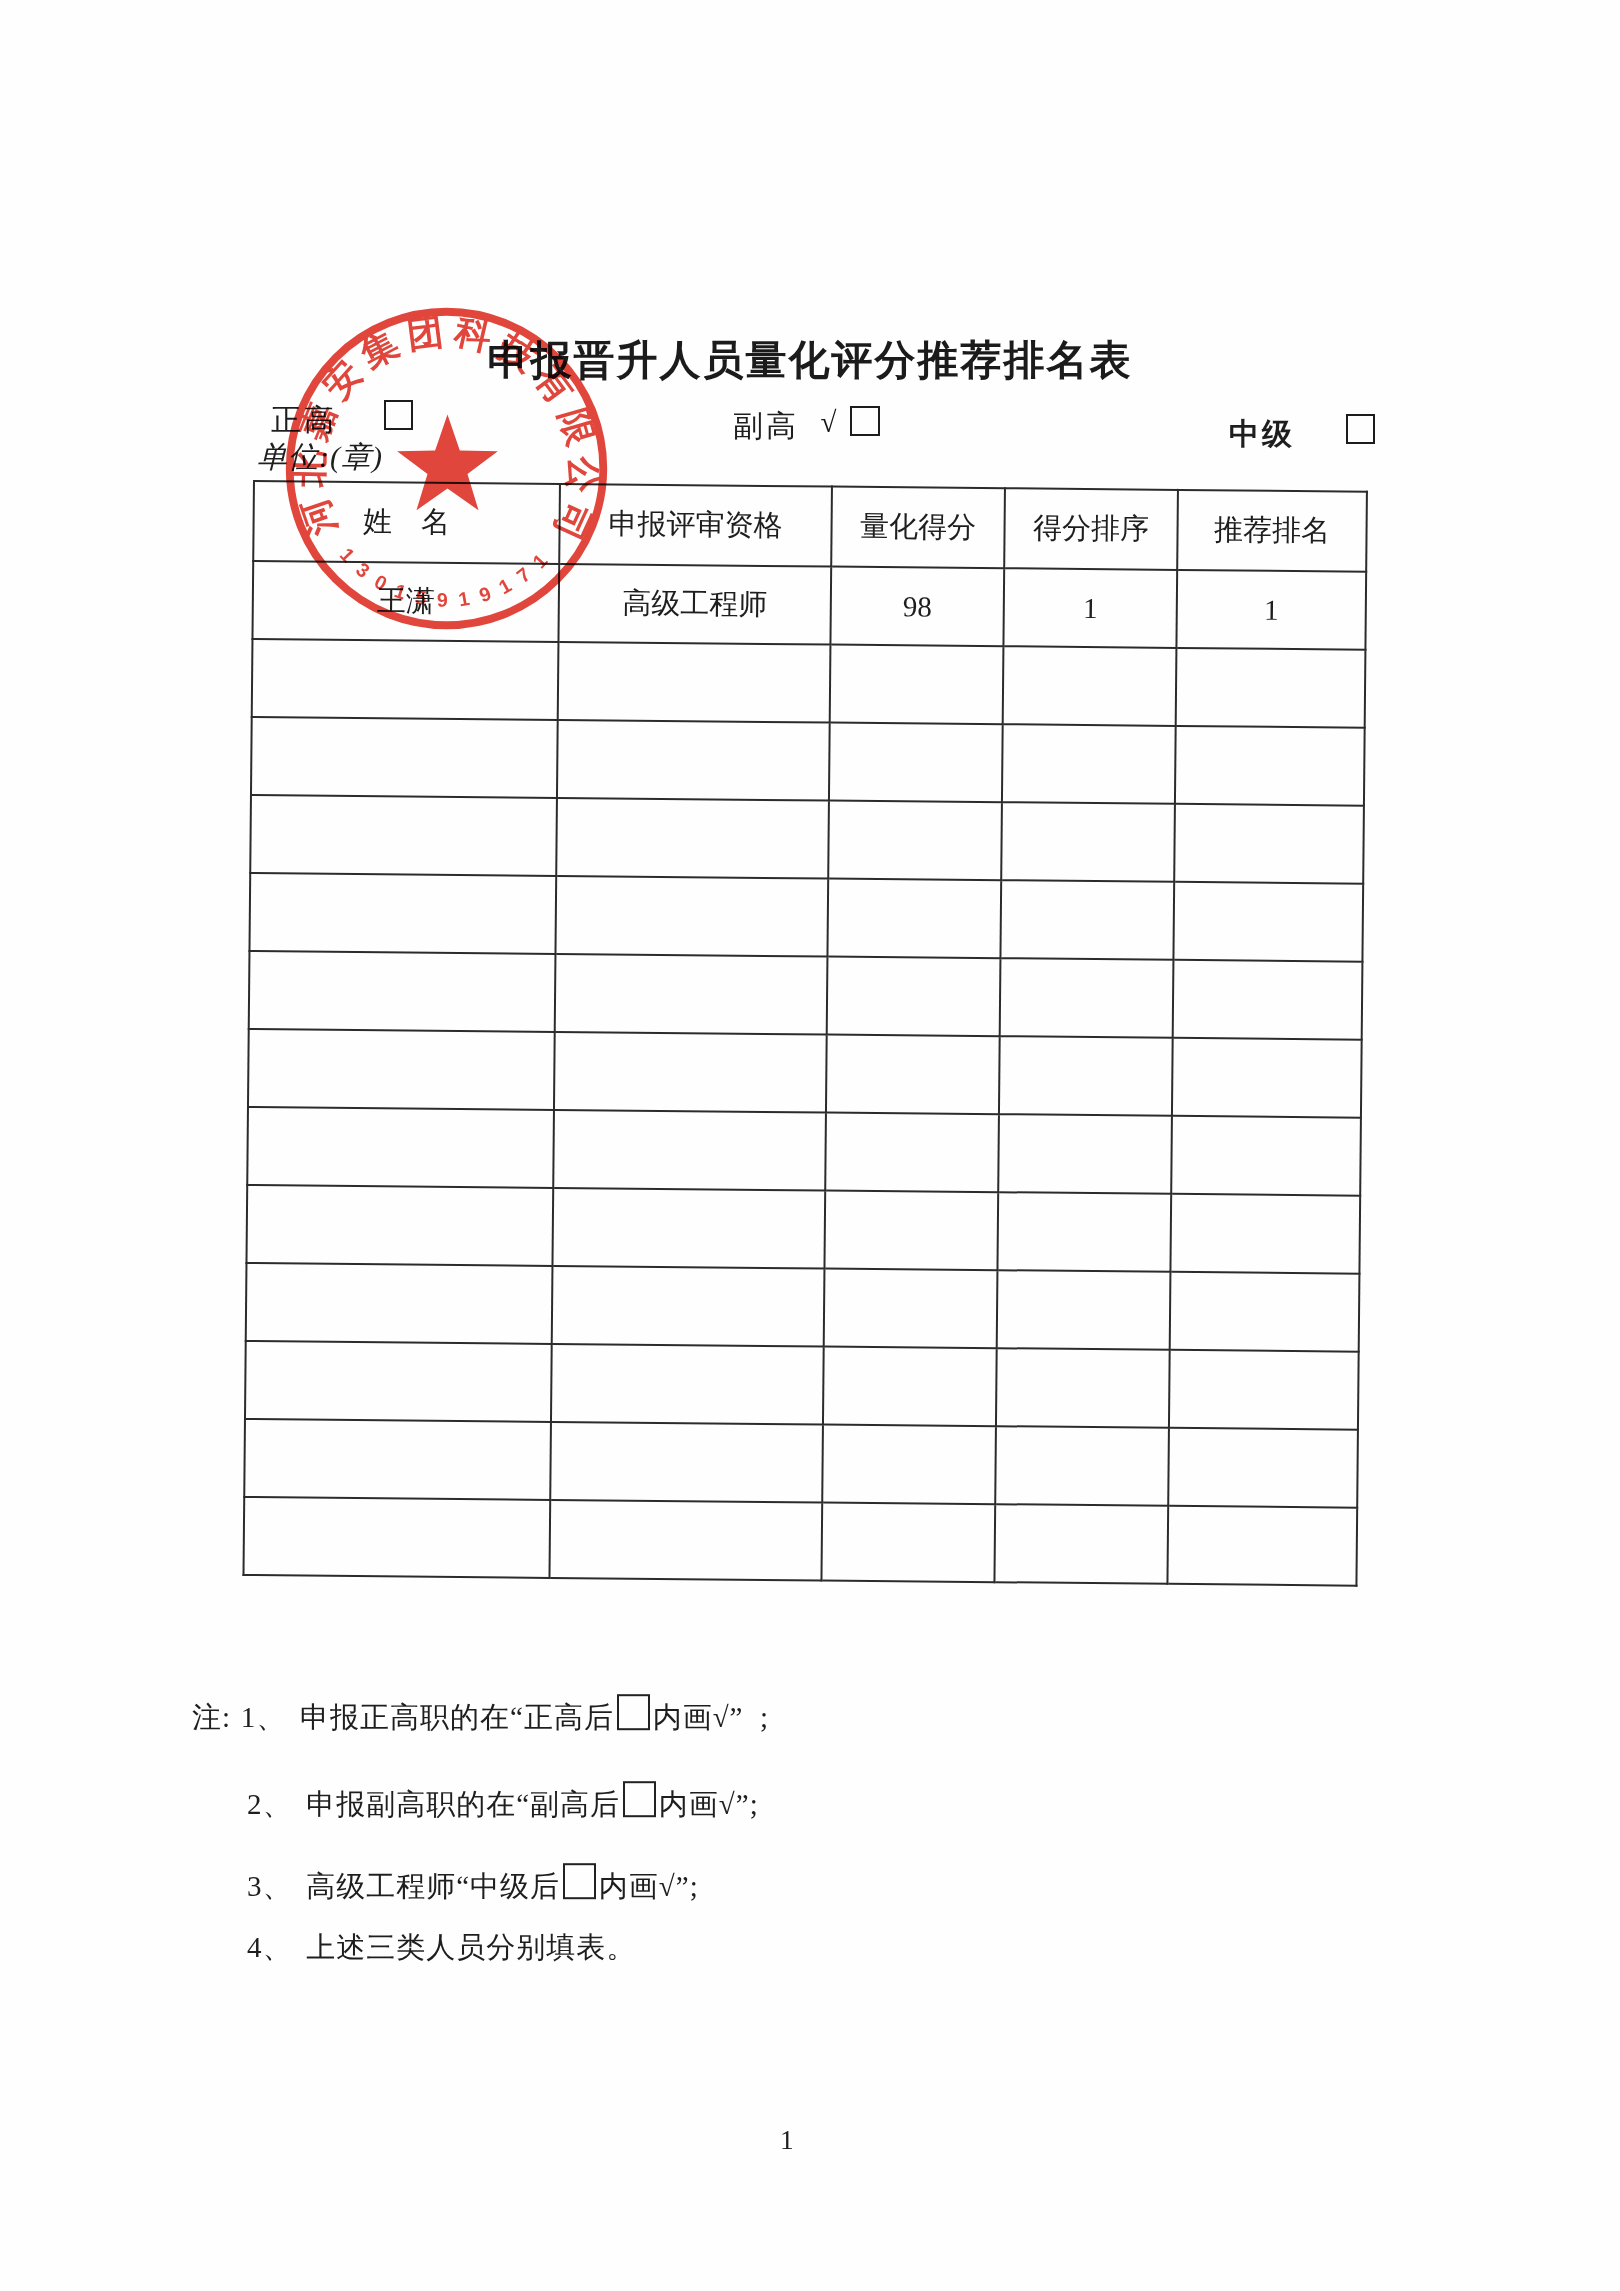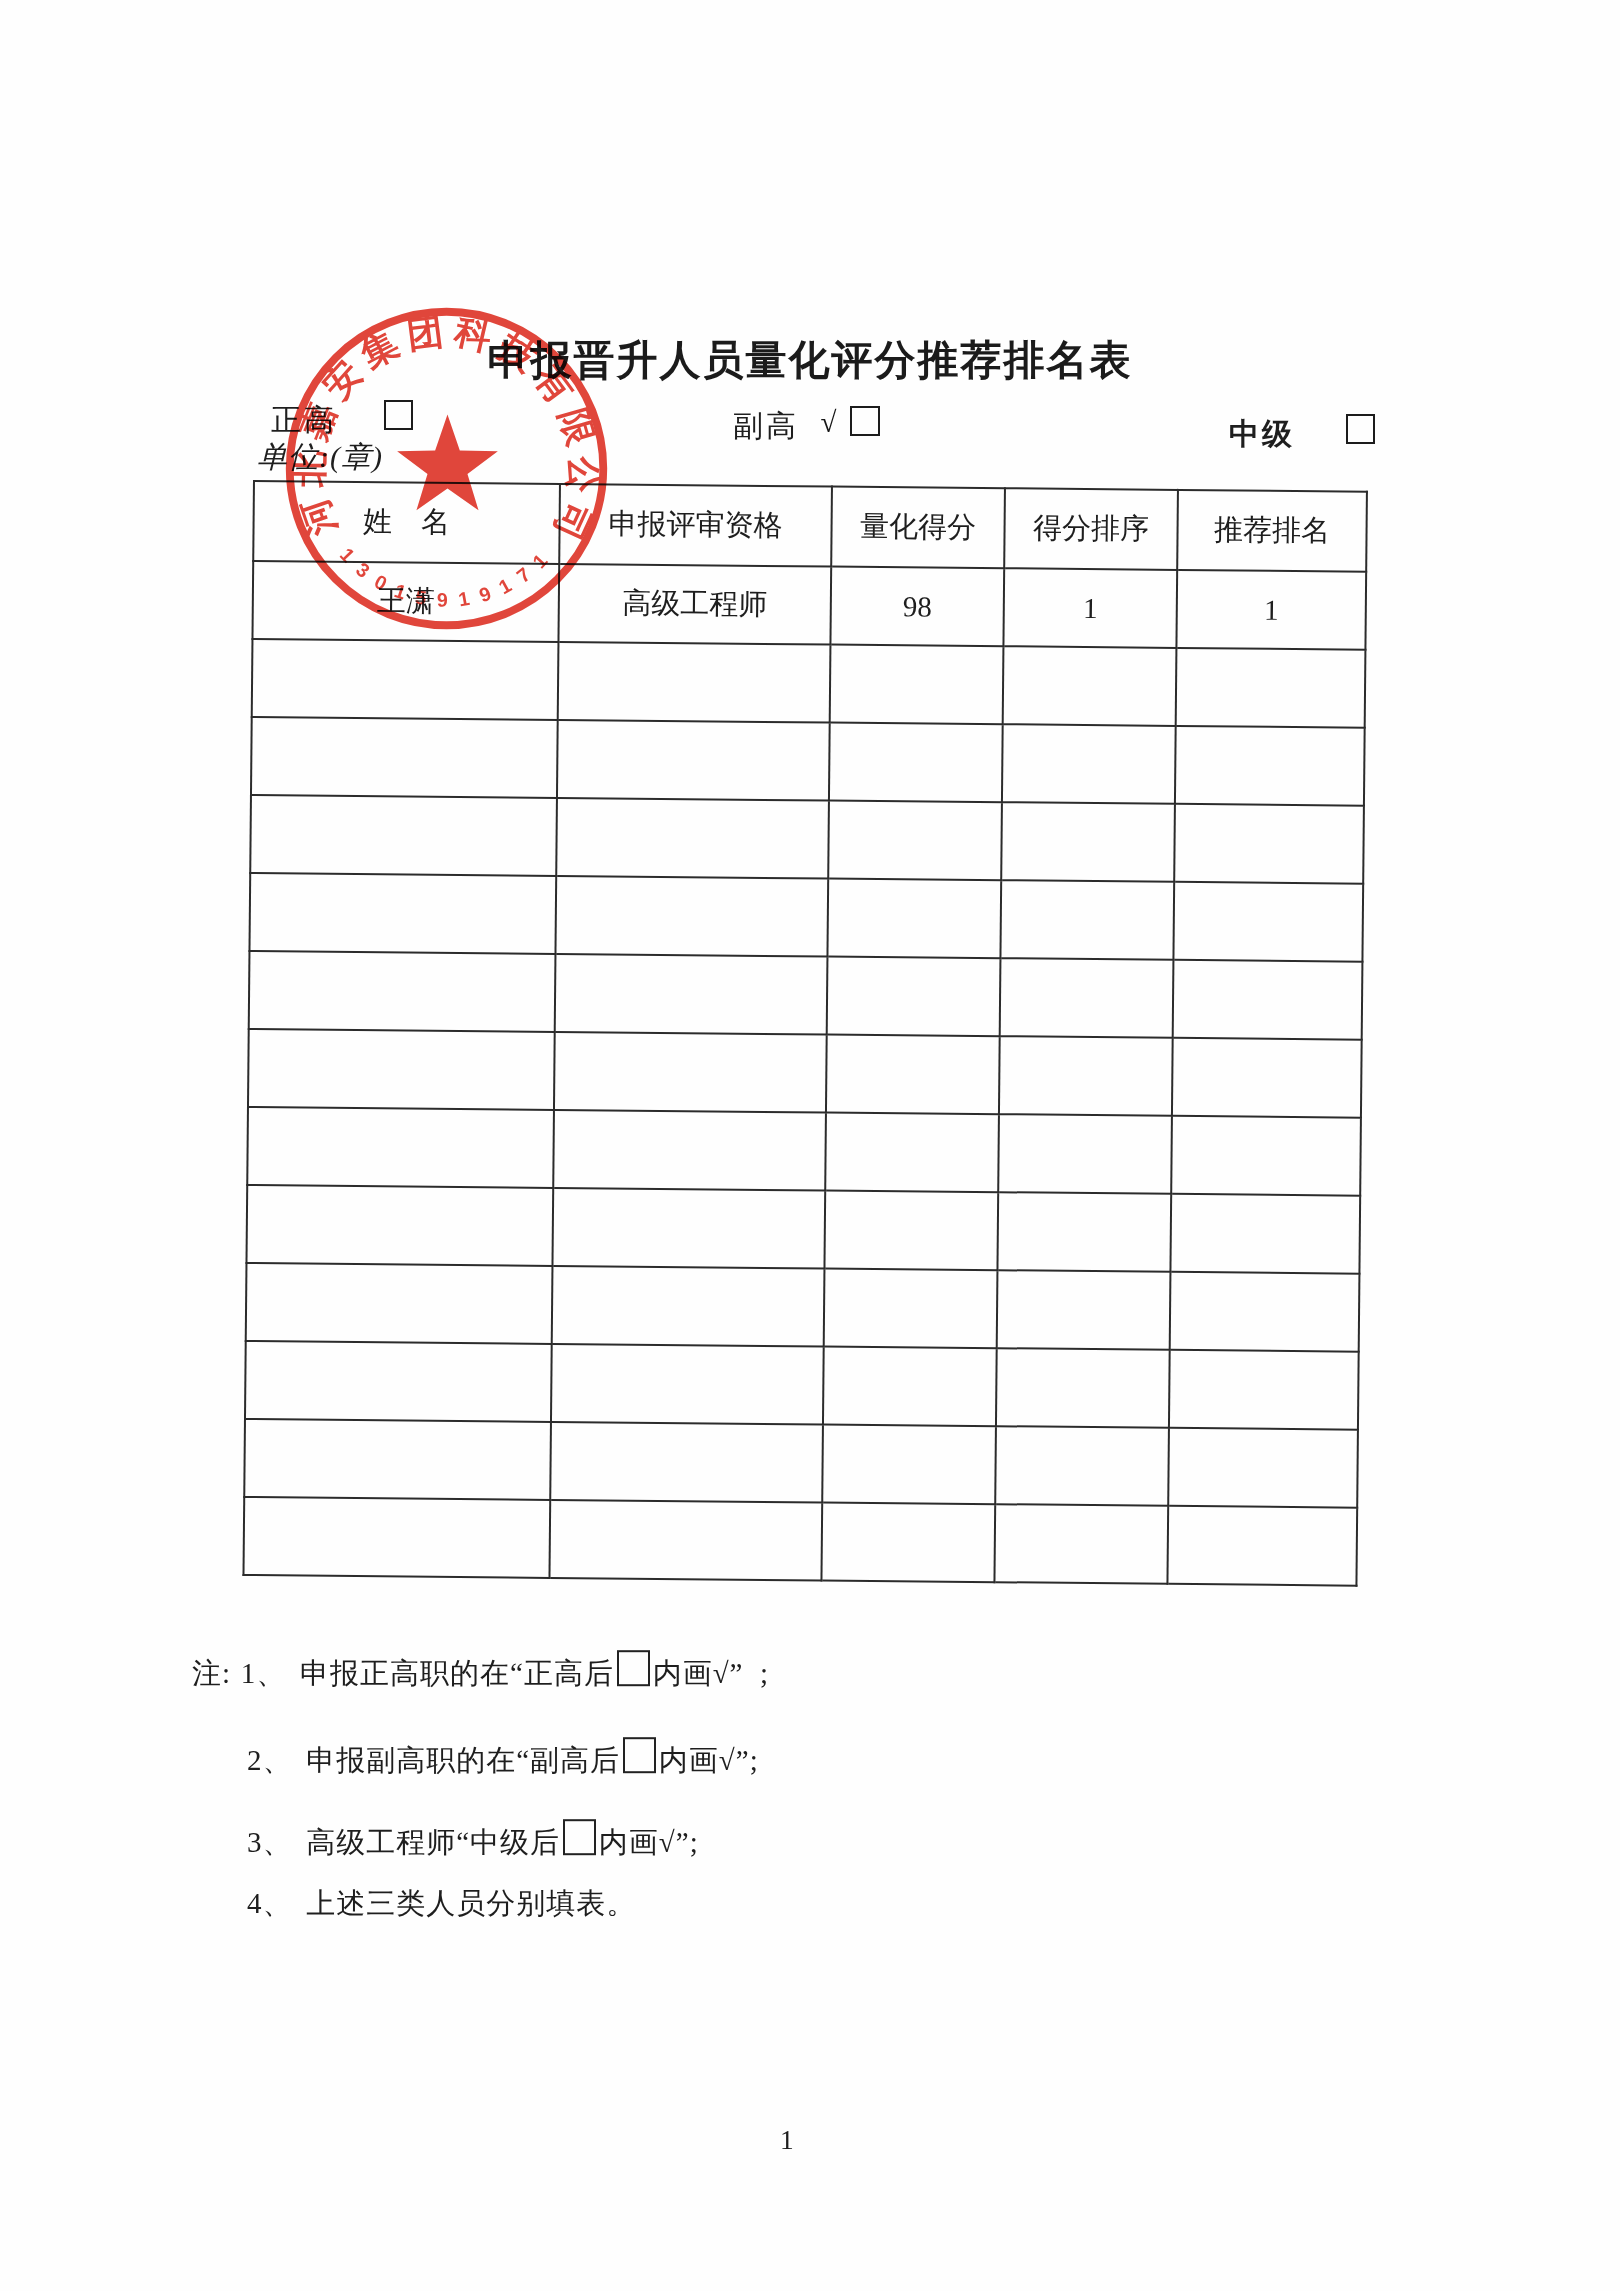--- a/index.html
+++ b/index.html
@@ -49,21 +49,21 @@
     text-align:center;vertical-align:middle;
     font-weight:normal;font-size:29px;
     white-space:pre;overflow:hidden;
     padding:0;
   }
   table.rank{border:2.9px solid #262626;}
   table.rank tr.head-row{height:80px;}
   table.rank tr.data-row{height:78px;}
 
   .notes{position:absolute;left:0;top:0;width:1620px;}
-  .note-line{position:absolute;font-size:29px;white-space:pre;letter-spacing:1px;}
+  .note-line{position:absolute;font-size:29px;white-space:pre;letter-spacing:1px;margin-top:44px;}
   .note-line:nth-child(1){left:192px;top:1654px;}
   .note-line:nth-child(2){left:247px;top:1741px;}
   .note-line:nth-child(3){left:247px;top:1823px;}
   .note-line:nth-child(4){left:247px;top:1884px;}
   .note-num{margin-right:13.7px;}
   .note-label{margin-right:9.8px;}
   .note-box{
     display:inline-block;width:29px;height:32px;
     border:2.9px solid #222;
     vertical-align:middle;

